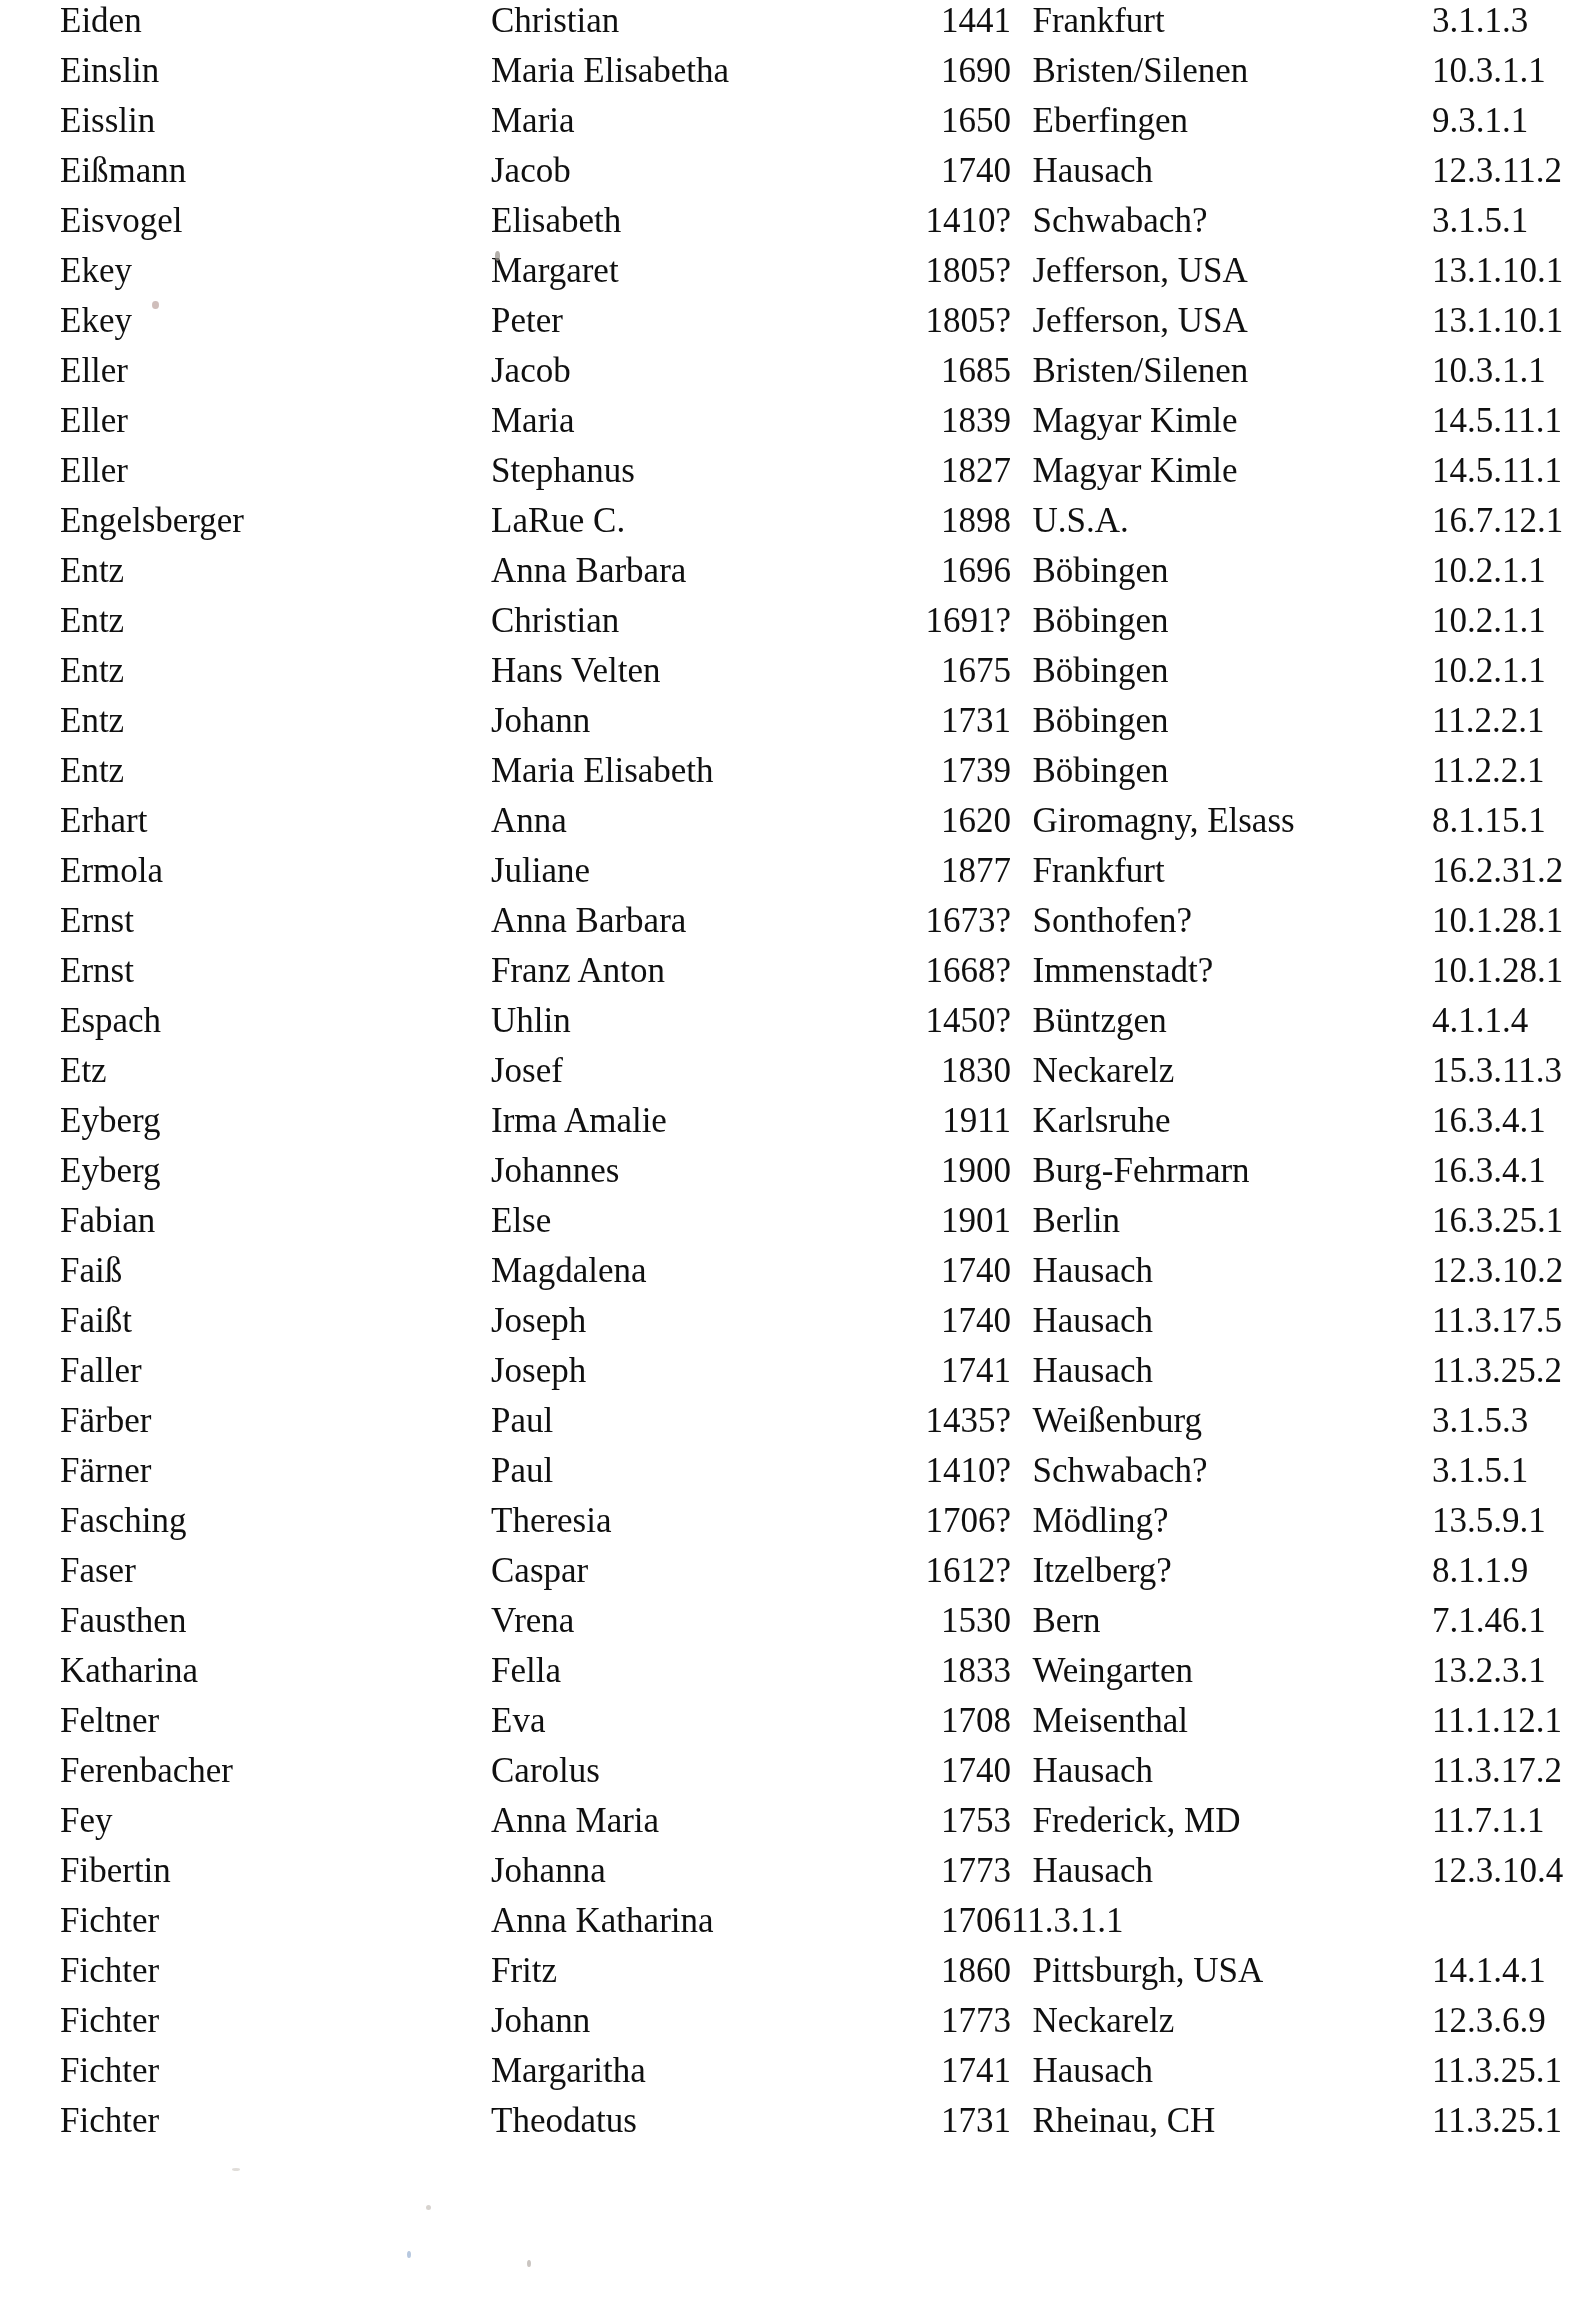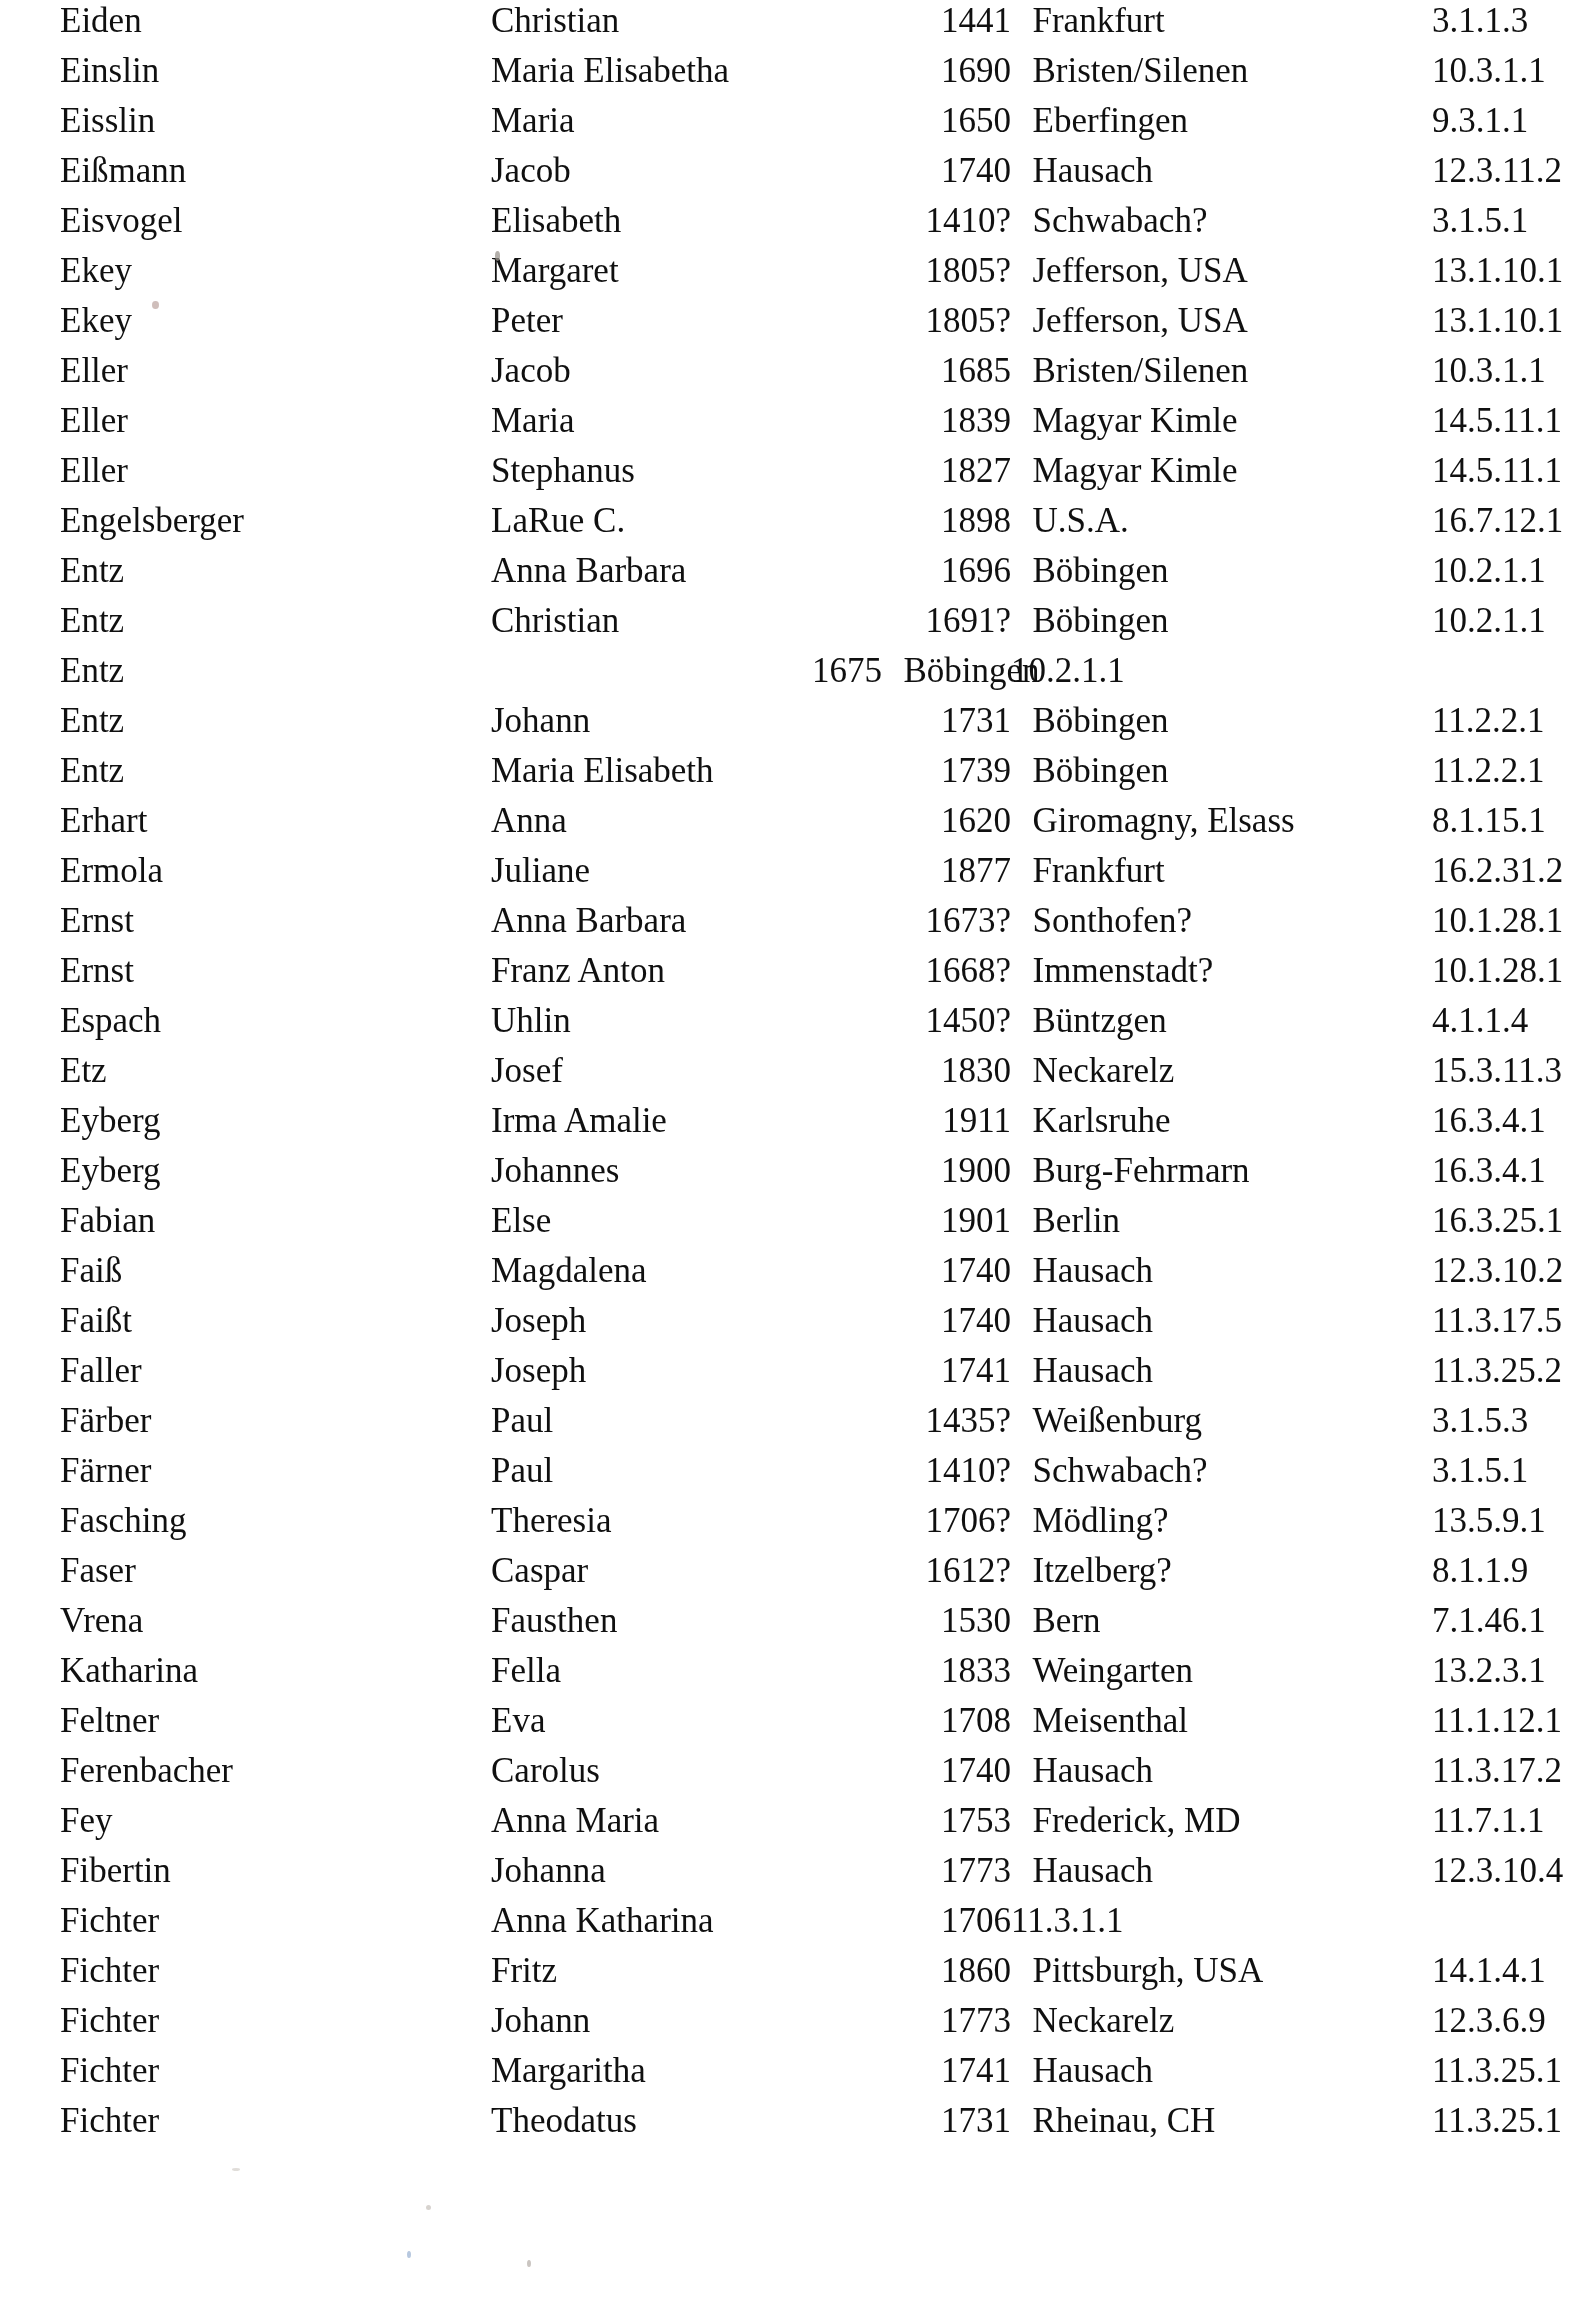--- a/index.html
+++ b/index.html
@@ -127,20 +127,21 @@
       </div>
       <div class="row">
         <span class="cell surname">Entz</span>
         <span class="cell given">Christian</span>
         <span class="cell year">1691?</span>
         <span class="cell place">Böbingen</span>
         <span class="cell ref">10.2.1.1</span>
       </div>
       <div class="row">
         <span class="cell surname">Entz</span>
+        <span class="cell given">Hans Velten</span>
         <span class="cell year">1675</span>
         <span class="cell place">Böbingen</span>
         <span class="cell ref">10.2.1.1</span>
       </div>
       <div class="row">
         <span class="cell surname">Entz</span>
         <span class="cell given">Johann</span>
         <span class="cell year">1731</span>
         <span class="cell place">Böbingen</span>
         <span class="cell ref">11.2.2.1</span>
@@ -258,22 +259,22 @@
         <span class="cell ref">13.5.9.1</span>
       </div>
       <div class="row">
         <span class="cell surname">Faser</span>
         <span class="cell given">Caspar</span>
         <span class="cell year">1612?</span>
         <span class="cell place">Itzelberg?</span>
         <span class="cell ref">8.1.1.9</span>
       </div>
       <div class="row">
+        <span class="cell surname">Fausthen</span>
         <span class="cell given">Vrena</span>
-        <span class="cell surname">Fausthen</span>
         <span class="cell year">1530</span>
         <span class="cell place">Bern</span>
         <span class="cell ref">7.1.46.1</span>
       </div>
       <div class="row">
         <span class="cell given">Katharina</span>
         <span class="cell surname">Fella</span>
         <span class="cell year">1833</span>
         <span class="cell place">Weingarten</span>
         <span class="cell ref">13.2.3.1</span>

